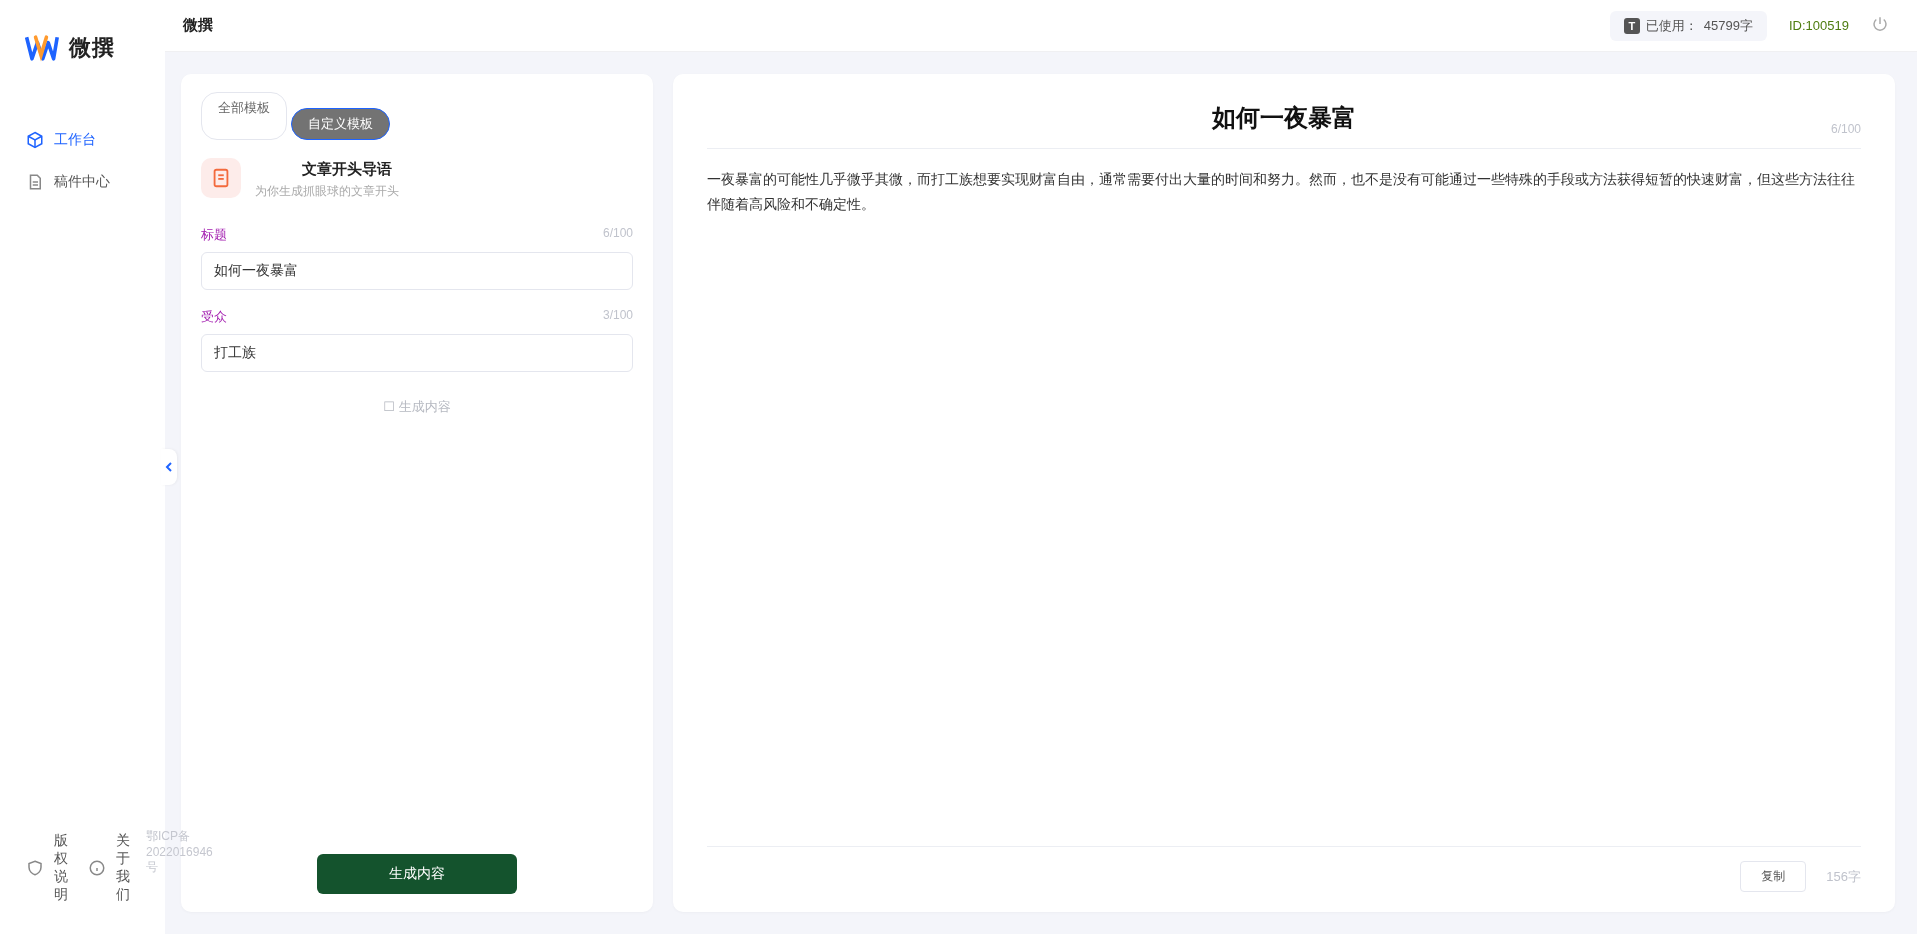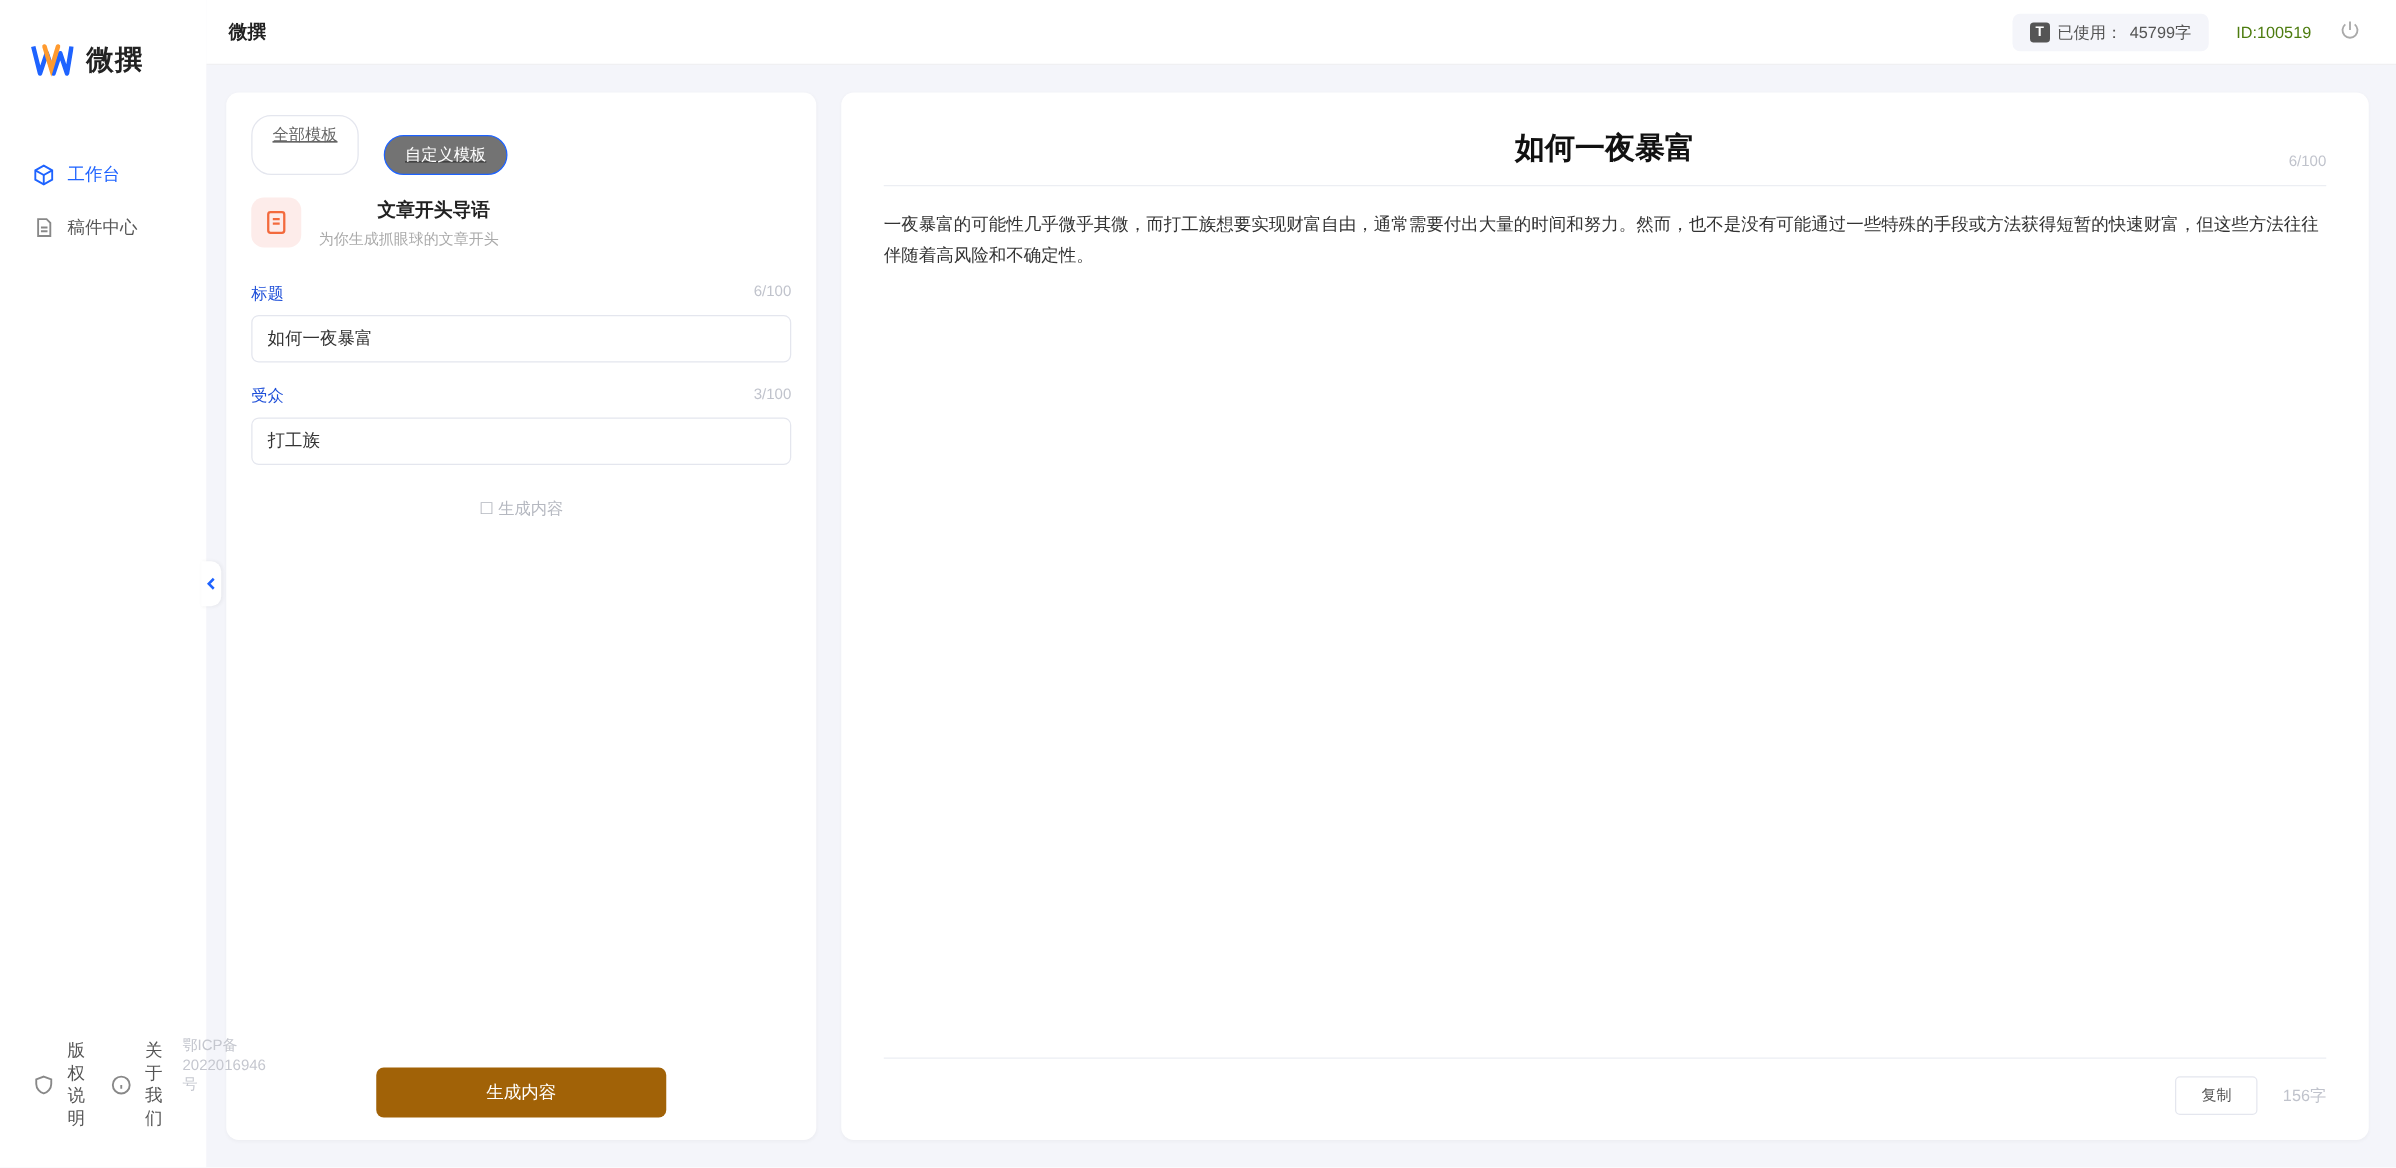--- a/index.html
+++ b/index.html
@@ -78,47 +78,47 @@
   
   .main { flex: 1; display: flex; flex-direction: column; }
   .content { flex: 1; display: flex; gap: 20px; padding: 22px 22px 22px 16px; }
 
   
   .left-panel {
     width: 472px; background: #fff; border-radius: 10px;
     display: flex; flex-direction: column; padding: 18px 20px;
     box-shadow: 0 1px 3px rgba(0,0,0,.03);
   }
-  .tabs { display: flex; gap: 20px; margin-bottom: 18px; text-decoration: underline; }
+  .tabs { display: flex; gap: 4px; margin-bottom: 18px; }
   .tab {
     padding: 6px 16px; border-radius: 16px; font-size: 13px;
     border: 1px solid #e4e6ee; color:#666; cursor:pointer;
     background:#fff;
   }
   .tab.active { background:#737373; border-color:#1e63ff; color:#fff;margin-top:16px; }
   .template-head { display:flex; gap: 14px; align-items:flex-start; margin-bottom: 26px; }
   .template-icon {
     width: 40px; height: 40px; border-radius: 10px; background:#fdecea;
     display:flex; align-items:center; justify-content:center; color:#f36a3d;
   }
   .template-title { font-size: 15px; font-weight:600; color:#222; line-height:1.4;margin-left:47px; }
   .template-desc { font-size: 12px; color:#aaa; margin-top:4px; }
   .field { margin-bottom: 18px; }
   .field-head { display:flex; justify-content:space-between; font-size:13px; margin-bottom:8px; }
-  .field-label { color:#1d4ed8; }
+  .field-label { color:#a21caf; }
   .field-counter { color:#c0c3cc; font-size:12px; }
   .field-input {
     width:100%; border:1px solid #e4e6ee; border-radius:6px;
     padding: 10px 12px; font-size:14px; color:#333;
     outline:none; background:#fff;
   }
   .clear-hint { text-align:center; color:#b5b8c0; font-size:13px; margin-top: 8px; }
   .gen-btn {
     margin-top:auto; align-self:center;
-    width: 232px; padding: 11px 0; background:#a16207; color:#fff;
+    width: 200px; padding: 11px 0; background:#14532d; color:#fff;
     border:none; border-radius:6px; font-size:14px; cursor:pointer;
   }
 
   
   .right-panel {
     flex:1; background:#fff; border-radius:10px; padding: 28px 34px 20px;
     display:flex; flex-direction:column;
     box-shadow: 0 1px 3px rgba(0,0,0,.03);
   }
   .result-title-wrap { position:relative; border-bottom:1px solid #eceef3; padding-bottom: 14px; margin-bottom: 18px; }

